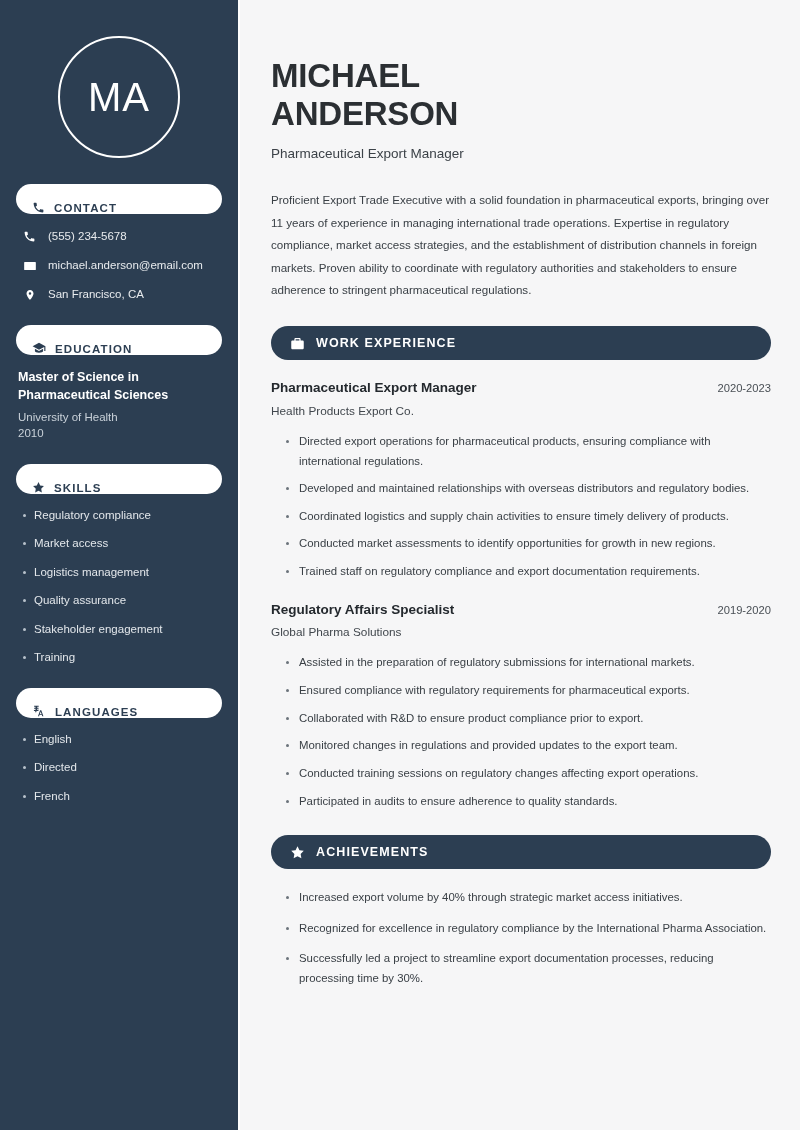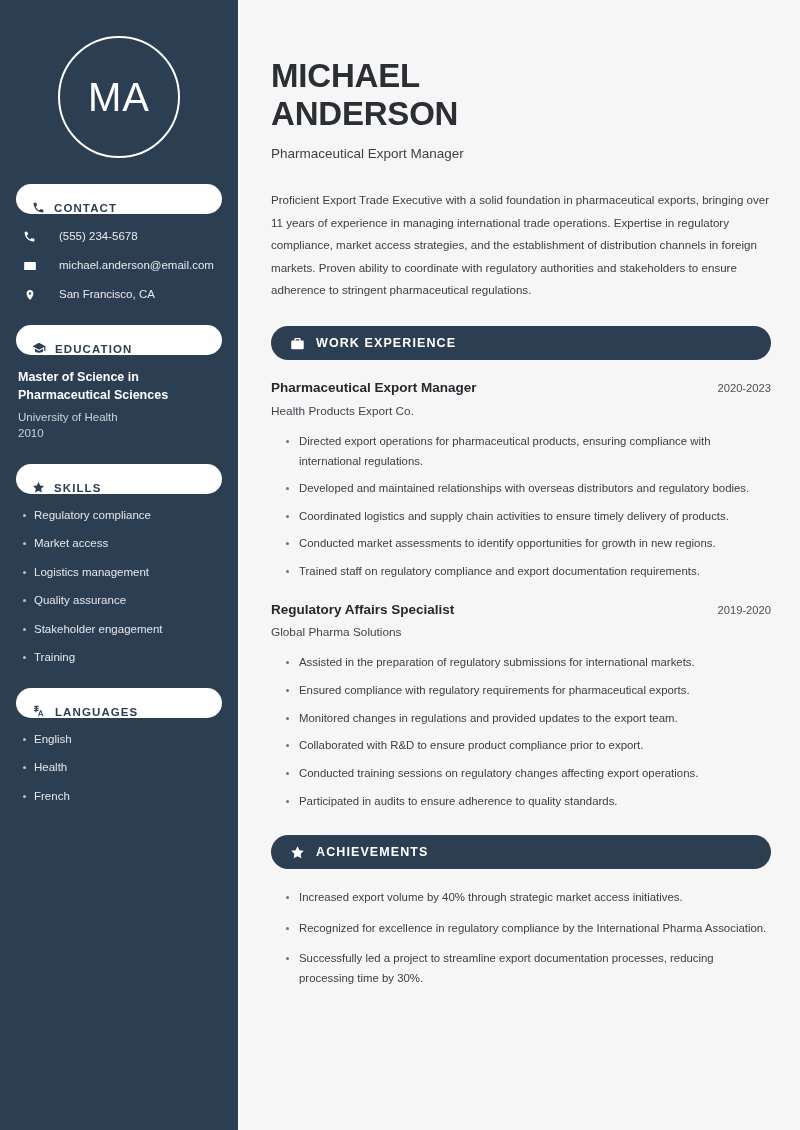--- a/index.html
+++ b/index.html
@@ -71,21 +71,21 @@
     font-weight: bold;
     letter-spacing: 1.1px;
   }
   .pill .ico { display: flex; align-items: center; }
   .pill .ico svg { display: block; }
 
   .contact-list { margin-bottom: 22px; }
   .contact-row {
     display: flex;
     align-items: center;
-    gap: 22px;
+    gap: 11px;
     padding: 0 6px;
     margin-bottom: 12px;
     min-height: 17px;
   }
   .contact-row .ico {
     width: 15px;
     display: flex;
     justify-content: center;
     align-items: center;
     flex: 0 0 15px;
@@ -320,21 +320,21 @@
       <span class="ico">
         <svg width="14" height="14" viewBox="0 0 24 24" fill="#2c3e52">
           <path d="M4 3h7.5v1.8H8.9v1.5h2.4V8H8.9v2.2c.9-.1 1.7-.3 2.4-.6v1.9c-1 .4-2.2.6-3.5.7l-.6 2H5.3l.6-2.1c-1 0-1.9-.1-2.6-.3V9.9c.8.2 1.7.4 2.7.4V8H3.6V6.3H6V4.8H3.6V3H4zm9.9 7.6h2l3.7 10.4h-2l-.8-2.4h-3.9l-.8 2.4h-1.9l3.7-10.4zm1 2.3-1.4 4.2h2.8l-1.4-4.2z"></path>
         </svg>
       </span>
       <span class="pill-label">LANGUAGES</span>
     </div>
 
     <ul class="side-list">
       <li>English</li>
-      <li>Health</li>
+      <li>Directed</li>
       <li>French</li>
     </ul>
 
   </aside>
 
   <main class="main">
 
     <h1 class="name">
       <span>MICHAEL</span><br>
       <span>ANDERSON</span>
@@ -370,22 +370,22 @@
 
     <div class="job">
       <div class="job-head">
         <span class="job-role">Regulatory Affairs Specialist</span>
         <span class="job-dates">2019-2020</span>
       </div>
       <div class="job-company">Global Pharma Solutions</div>
       <ul class="main-list">
         <li>Assisted in the preparation of regulatory submissions for international markets.</li>
         <li>Ensured compliance with regulatory requirements for pharmaceutical exports.</li>
+        <li>Collaborated with R&amp;D to ensure product compliance prior to export.</li>
         <li>Monitored changes in regulations and provided updates to the export team.</li>
-        <li>Collaborated with R&amp;D to ensure product compliance prior to export.</li>
         <li>Conducted training sessions on regulatory changes affecting export operations.</li>
         <li>Participated in audits to ensure adherence to quality standards.</li>
       </ul>
     </div>
 
     <div class="dark-pill">
       <span class="ico">
         <svg width="15" height="15" viewBox="0 0 24 24" fill="#ffffff">
           <path d="m12 2 3.1 6.3 6.9 1-5 4.9 1.2 6.9L12 17.8 5.8 21.1 7 14.2 2 9.3l6.9-1L12 2z"></path>
         </svg>

